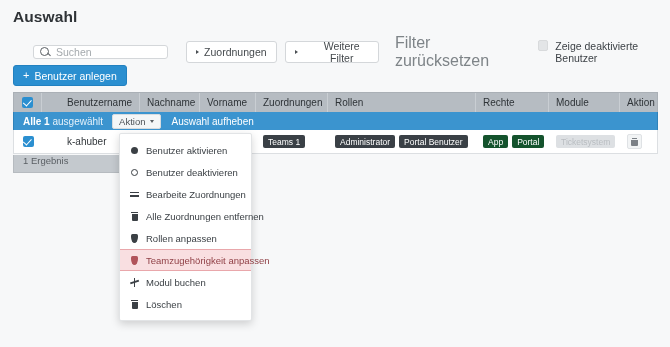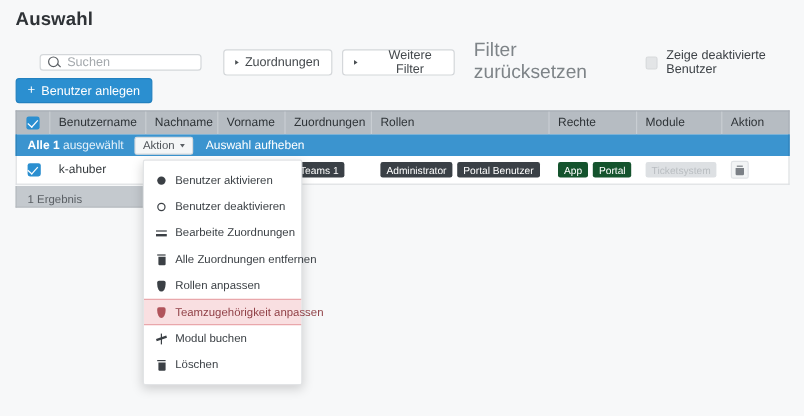--- a/index.html
+++ b/index.html
@@ -47,21 +47,21 @@
   #btn-zuordnungen { margin-left: 18px; }
   #btn-weitere { margin-left: 8px; gap: 12px; }
   .caret-right {
     width: 0; height: 0; border-left: 3.6px solid #4a4f53;
     border-top: 2.8px solid transparent; border-bottom: 2.8px solid transparent;
     margin-right: 5px;
   }
   .link-reset {
     margin-left: 16px; font-size: 16px; color: #7e8488; cursor: pointer;
   }
-  .chk-wrap { margin-left: 22px; display: flex; align-items: center; cursor: pointer; }
+  .chk-wrap { margin-left: 22px; display: flex; cursor: pointer; }
   .chk-box {
     width: 11px; height: 11px; background: #e3e5e7;
     border: 1px solid #d8dadc; border-radius: 2px;
   }
   .chk-label { font-size: 10.5px; color: #3d4247; margin-left: 7px; }
 
   
   .btn-primary {
     position: absolute; left: 13px; top: 65px; height: 21px;
     background: #2b8fd0; border: 1px solid #2281c0; border-radius: 3px;
@@ -84,21 +84,21 @@
   .th-chk { width: 28px; justify-content: center; padding-left: 0; }
   .cb-blue {
     width: 11px; height: 11px; background: #2b8fd0; border-radius: 2px;
     position: relative; cursor: pointer;
   }
   .cb-blue::after {
     content: ""; position: absolute; left: 2.6px; top: 1.2px;
     width: 4px; height: 6.5px; border: solid #fff;
     border-width: 0 1.6px 1.6px 0; transform: rotate(42deg);
   }
-  .w-benutzername { width: 80px; }
+  .w-benutzername { width: 80px; margin-left: 18px; }
   .w-nachname    { width: 60px; }
   .w-vorname     { width: 56px; }
   .w-zuordnungen { width: 72px; }
   .w-rollen      { width: 148px; }
   .w-rechte      { width: 73px; }
   .w-module      { width: 71px; }
   .w-aktion      { flex: 1 1 auto; }
 
   .selbar {
     display: flex; align-items: center; height: 18px;
@@ -143,21 +143,21 @@
   .trash-glyph::before {
     content: ""; position: absolute; left: 0; top: 2px; width: 7px; height: 6px;
     background: #7b8086; border-radius: 0 0 1px 1px;
   }
   .trash-glyph::after {
     content: ""; position: absolute; left: 1px; top: 0; width: 5px; height: 1.6px;
     background: #7b8086;
   }
   .tfoot {
     height: 18px; background: #c4c9ce; border: 1px solid #b6bbc0; border-top: 0;
-    display: flex; align-items: flex-end; padding-left: 9px;
+    display: flex; align-items: flex-start; padding-left: 9px;
   }
   .tfoot-text { font-size: 9.5px; color: #5a5f64; }
   .tfoot-row { position: absolute; left: 13px; top: 155px; width: 127px; }
 
   
   .menu {
     position: absolute; left: 119px; top: 133px; width: 133px;
     background: #fff; border: 1px solid #e2e4e6; border-radius: 2px;
     box-shadow: 0 3px 9px rgba(0,0,0,.17);
     padding: 5px 0 5px 0; z-index: 40;

